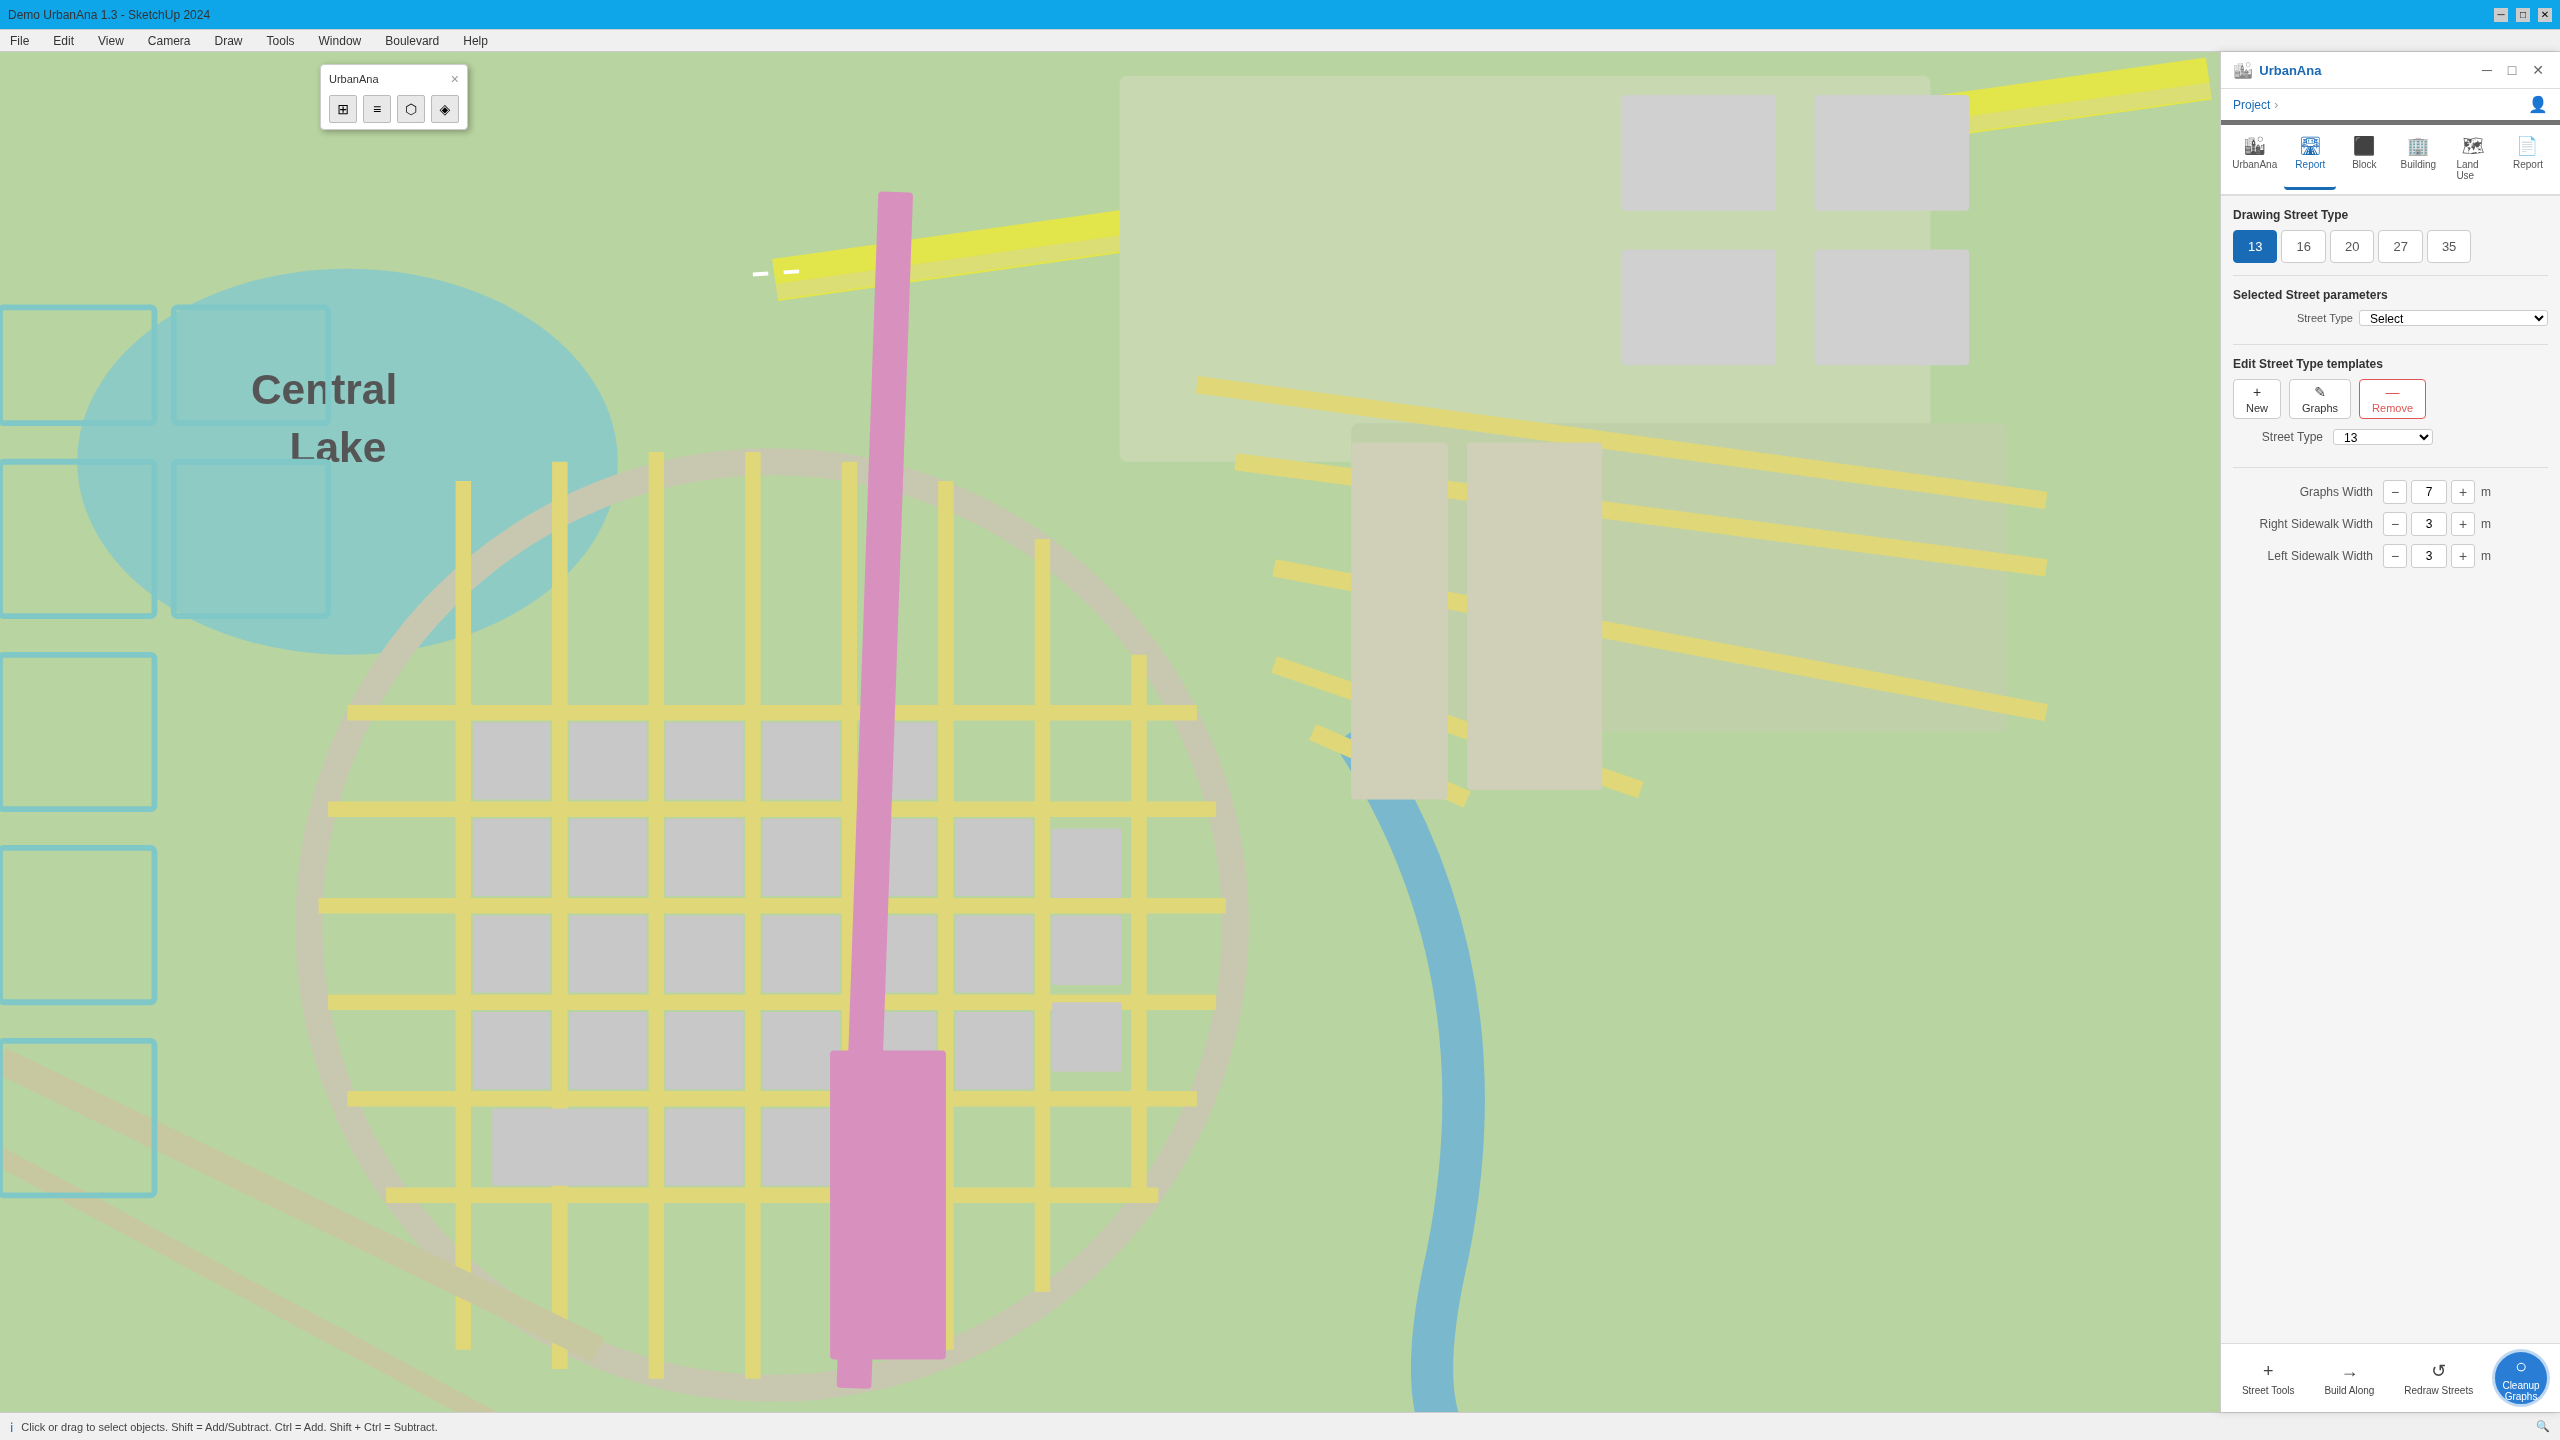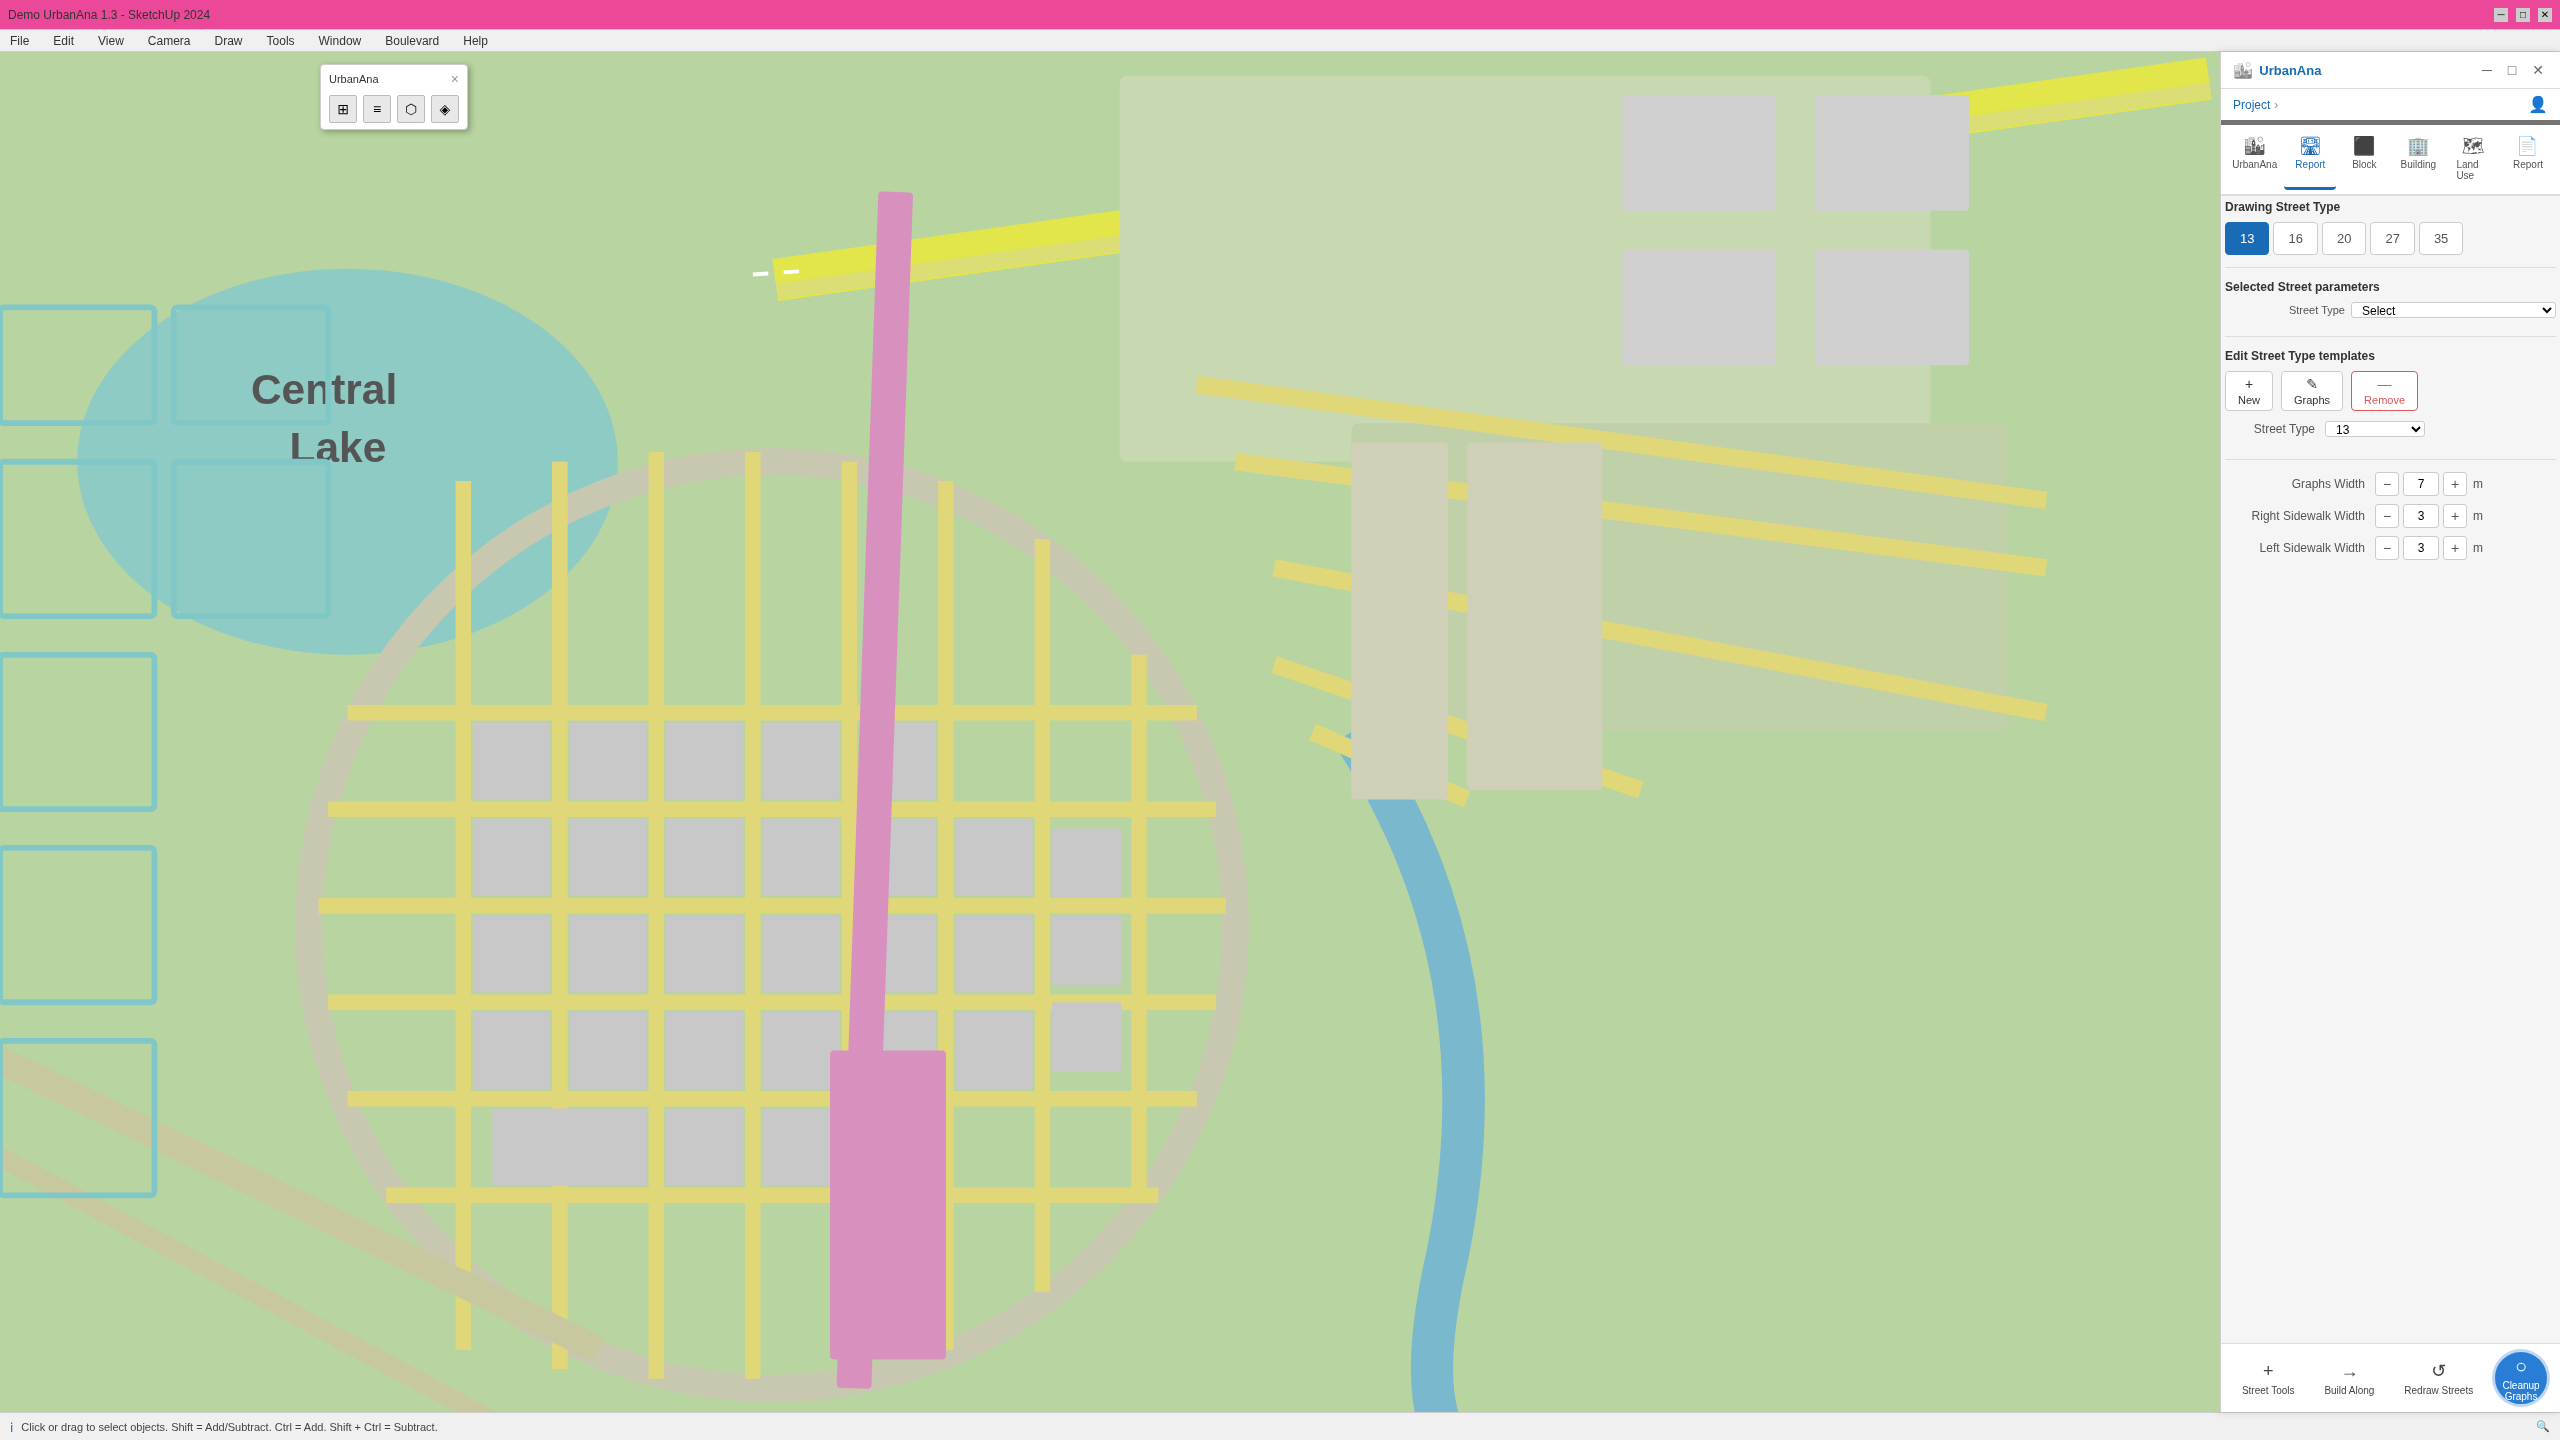--- a/index.html
+++ b/index.html
@@ -1,21 +1,21 @@
 <!DOCTYPE html>
 <html><head>
   <meta charset="utf-8">
   <style>
     * { box-sizing: border-box; margin: 0; padding: 0; }
     body { font-family: 'Segoe UI', Arial, sans-serif; font-size: 12px; background: #2c2c2c; overflow: hidden; width: 2560px; height: 1440px; }
 
     
     .title-bar {
       height: 30px;
-      background: #ec4899;
+      background: #0ea5e9;
       display: flex;
       align-items: center;
       padding: 0 8px;
       border-bottom: 1px solid #ccc;
       font-size: 12px;
       color: #333;
     }
     .title-bar-text { flex: 1; }
     .title-bar-controls { display: flex; gap: 8px; }
     .title-btn { width: 14px; height: 14px; border: none; background: #ccc; cursor: pointer; font-size: 10px; display: flex; align-items: center; justify-content: center; }
@@ -145,21 +145,21 @@
     .nav-icon-item.active {
       color: #1a6bb5;
       border-bottom: 3px solid #1a6bb5;
     }
     .nav-icon-symbol { font-size: 18px; margin-bottom: 2px; }
 
     
     .panel-content {
       flex: 1;
       overflow-y: auto;
-      padding: 4px;
+      padding: 12px;
       display: flex;
       flex-direction: column;
       gap: 8px;
     }
 
     
     .section-title {
       font-size: 12px;
       font-weight: 600;
       color: #333;

